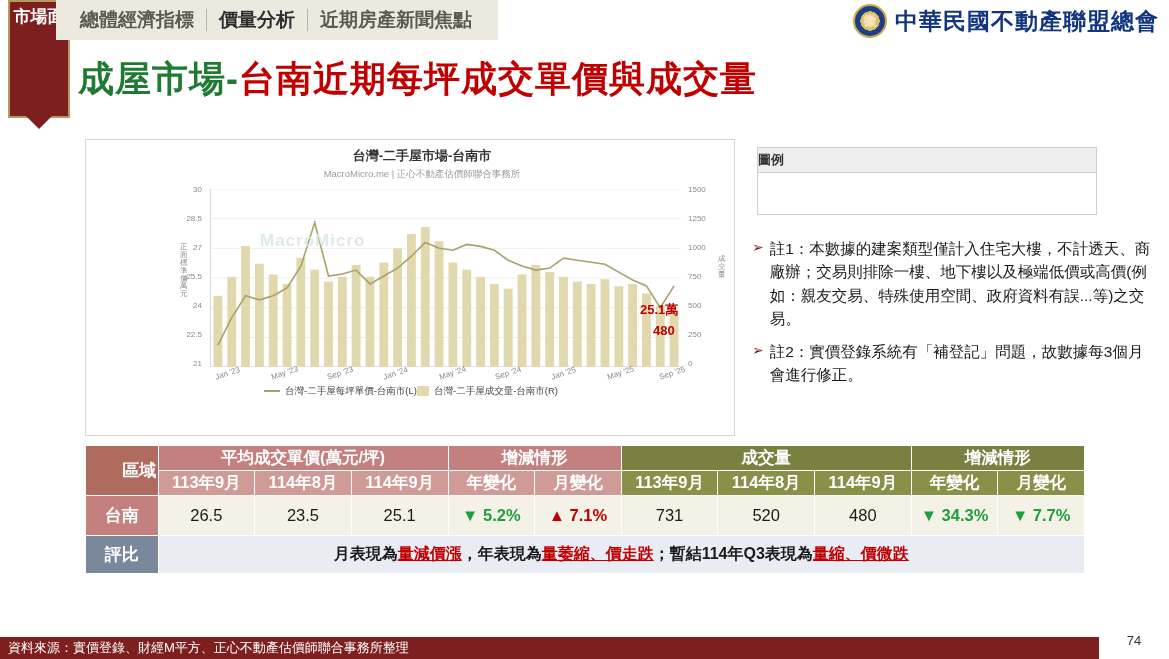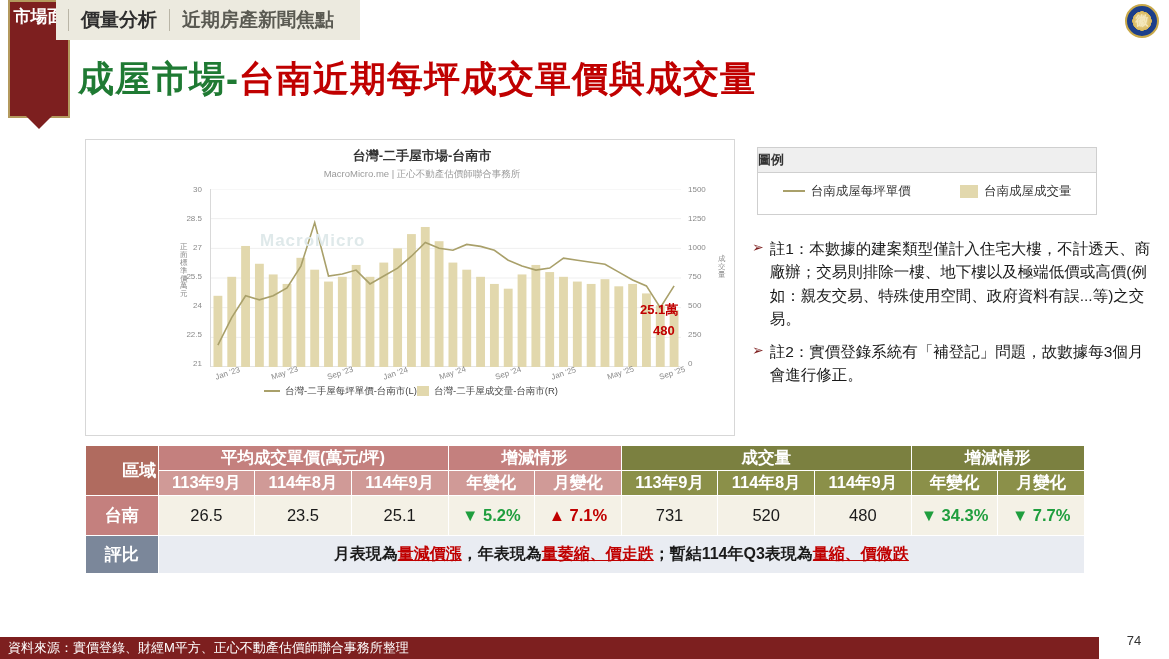--- a/index.html
+++ b/index.html
@@ -151,28 +151,30 @@
 </style>
 </head>
 <body>
 
 <div class="side-tab">
   <span>市場面</span>
   <span class="arrow"></span>
 </div>
 
 <div class="topnav">
+  <div class="item">總體經濟指標</div>
   <div class="divider"></div>
   <div class="item active">價量分析</div>
   <div class="divider"></div>
   <div class="item">近期房產新聞焦點</div>
 </div>
 
 <div class="brand">
   <div class="seal">徽</div>
+  <div class="name">中華民國不動產聯盟總會</div>
 </div>
 
 <div class="title">
   <span class="g">成屋市場-</span><span class="r">台南近期每坪成交單價與成交量</span>
 </div>
 
 <div class="chart-card">
   <div class="chart-title">台灣-二手屋市場-台南市</div>
   <div class="chart-sub">MacroMicro.me | 正心不動產估價師聯合事務所</div>
 
@@ -262,24 +264,20 @@
   </div>
 
   <div class="legend-bottom">
     <span><span class="sw-line"></span><span>台灣-二手屋每坪單價-台南市(L)</span></span>
     <span><span class="sw-bar"></span><span>台灣-二手屋成交量-台南市(R)</span></span>
   </div>
 </div>
 
 <div class="legend-box">
   <div class="hdr">圖例</div>
-  <div class="row">
-    <span><span class="ln"></span><span>台南成屋每坪單價</span></span>
-    <span><span class="bx"></span><span>台南成屋成交量</span></span>
-  </div>
 </div>
 
 <div class="notes">
   <div class="note">
     <span class="mk">➢</span>
     <span class="tx">註1：本數據的建案類型僅計入住宅大樓，不計透天、商廠辦；交易則排除一樓、地下樓以及極端低價或高價(例如：親友交易、特殊使用空間、政府資料有誤...等)之交易。</span>
   </div>
   <div class="note">
     <span class="mk">➢</span>
     <span class="tx">註2：實價登錄系統有「補登記」問題，故數據每3個月會進行修正。</span>

